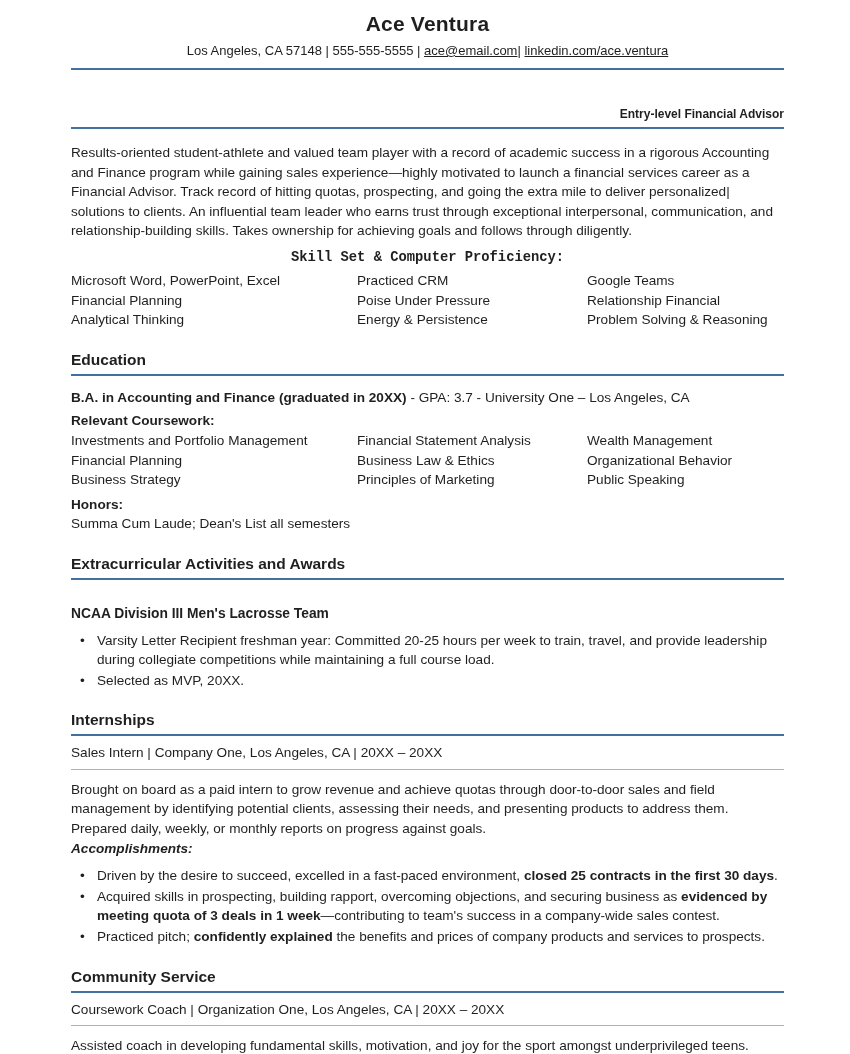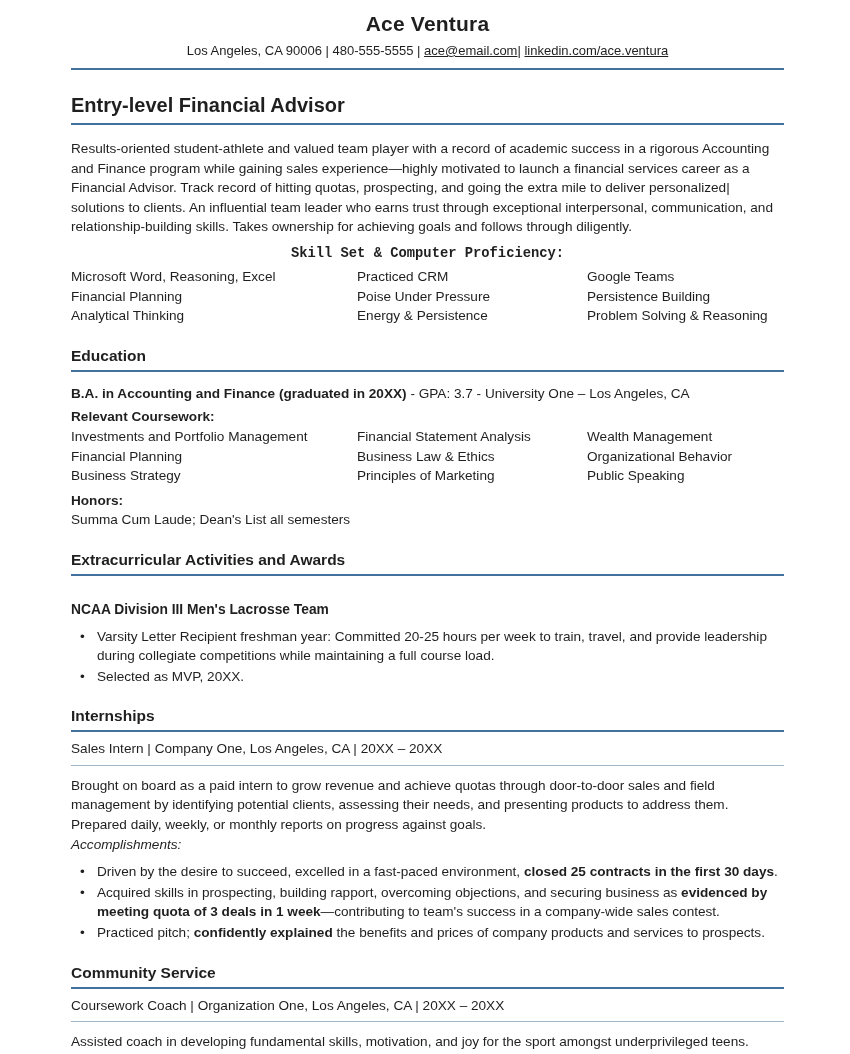--- a/index.html
+++ b/index.html
@@ -31,24 +31,24 @@
     margin-top: 7px;
     padding-bottom: 10px;
     border-bottom: 2px solid #41719c;
   }
   .contact a {
     color: #1f1f1f;
     text-decoration: underline;
     cursor: pointer;
   }
   .headline {
-    text-align: left;
-    font-size: 20px;
-    font-weight: bold;
-    margin-top: 24px;
+    text-align: right;
+    font-size: 12px;
+    font-weight: bold;
+    margin-top: 37px;
     padding-bottom: 6px;
     border-bottom: 2px solid #41719c;
   }
   
   .body-text { font-size: 13.6px; line-height: 19.6px; }
   .summary { margin-top: 14px; }
   
   .skills-heading {
     text-align: center;
     font-weight: bold;
@@ -79,21 +79,21 @@
   .honors-label { margin-top: 5px; }
   .team-line { margin-top: 24px; font-size: 13.8px; font-weight: bold; line-height: 19.6px; }
   .role-line {
     margin-top: 7px;
     font-size: 13.6px;
     line-height: 19.6px;
     padding-bottom: 6px;
     border-bottom: 1px solid #9fb6c9;
   }
   .para { margin-top: 10px; }
-  .accomplishments { font-weight: normal; font-style: italic; }
+  .accomplishments { font-weight: bold; font-style: italic; }
   
   ul.bullets {
     list-style: none;
     margin-top: 7px;
     font-size: 13.6px;
     line-height: 19.6px;
   }
   ul.bullets.tight { margin-top: 8px; }
   ul.bullets li {
     position: relative;
@@ -108,42 +108,42 @@
     font-size: 13.6px;
   }
 </style>
 </head>
 <body>
 
 <div class="page">
 
   <div>
     <div class="name">Ace Ventura</div>
-    <div class="contact"><span>Los Angeles, CA 90006 | 480-555-5555 | </span><a>ace@email.com</a><span>| </span><a>linkedin.com/ace.ventura</a></div>
+    <div class="contact"><span>Los Angeles, CA 57148 | 555-555-5555 | </span><a>ace@email.com</a><span>| </span><a>linkedin.com/ace.ventura</a></div>
   </div>
 
   <div class="headline">Entry-level Financial Advisor</div>
 
   <p class="body-text summary">Results-oriented student-athlete and valued team player with a record of academic success in a rigorous Accounting and Finance program while gaining sales experience—highly motivated to launch a financial services career as a Financial Advisor. Track record of hitting quotas, prospecting, and going the extra mile to deliver personalized| solutions to clients. An influential team leader who earns trust through exceptional interpersonal, communication, and relationship-building skills. Takes ownership for achieving goals and follows through diligently.</p>
 
   <div class="skills-heading">Skill Set &amp; Computer Proficiency:</div>
   <div class="grid-3 skills-grid">
     <div class="col">
-      <div>Microsoft Word, Reasoning, Excel</div>
+      <div>Microsoft Word, PowerPoint, Excel</div>
       <div>Financial Planning</div>
       <div>Analytical Thinking</div>
     </div>
     <div class="col">
       <div>Practiced CRM</div>
       <div>Poise Under Pressure</div>
       <div>Energy &amp; Persistence</div>
     </div>
     <div class="col">
       <div>Google Teams</div>
-      <div>Persistence Building</div>
+      <div>Relationship Financial</div>
       <div>Problem Solving &amp; Reasoning</div>
     </div>
   </div>
 
   <div class="section">
     <div class="section-heading">Education</div>
     <div class="degree-line"><span class="bold">B.A. in Accounting and Finance (graduated in 20XX)</span><span> - GPA: 3.7 - University One – Los Angeles, CA</span></div>
     <div class="sub-label">Relevant Coursework:</div>
     <div class="grid-3 coursework-grid">
       <div class="col">

